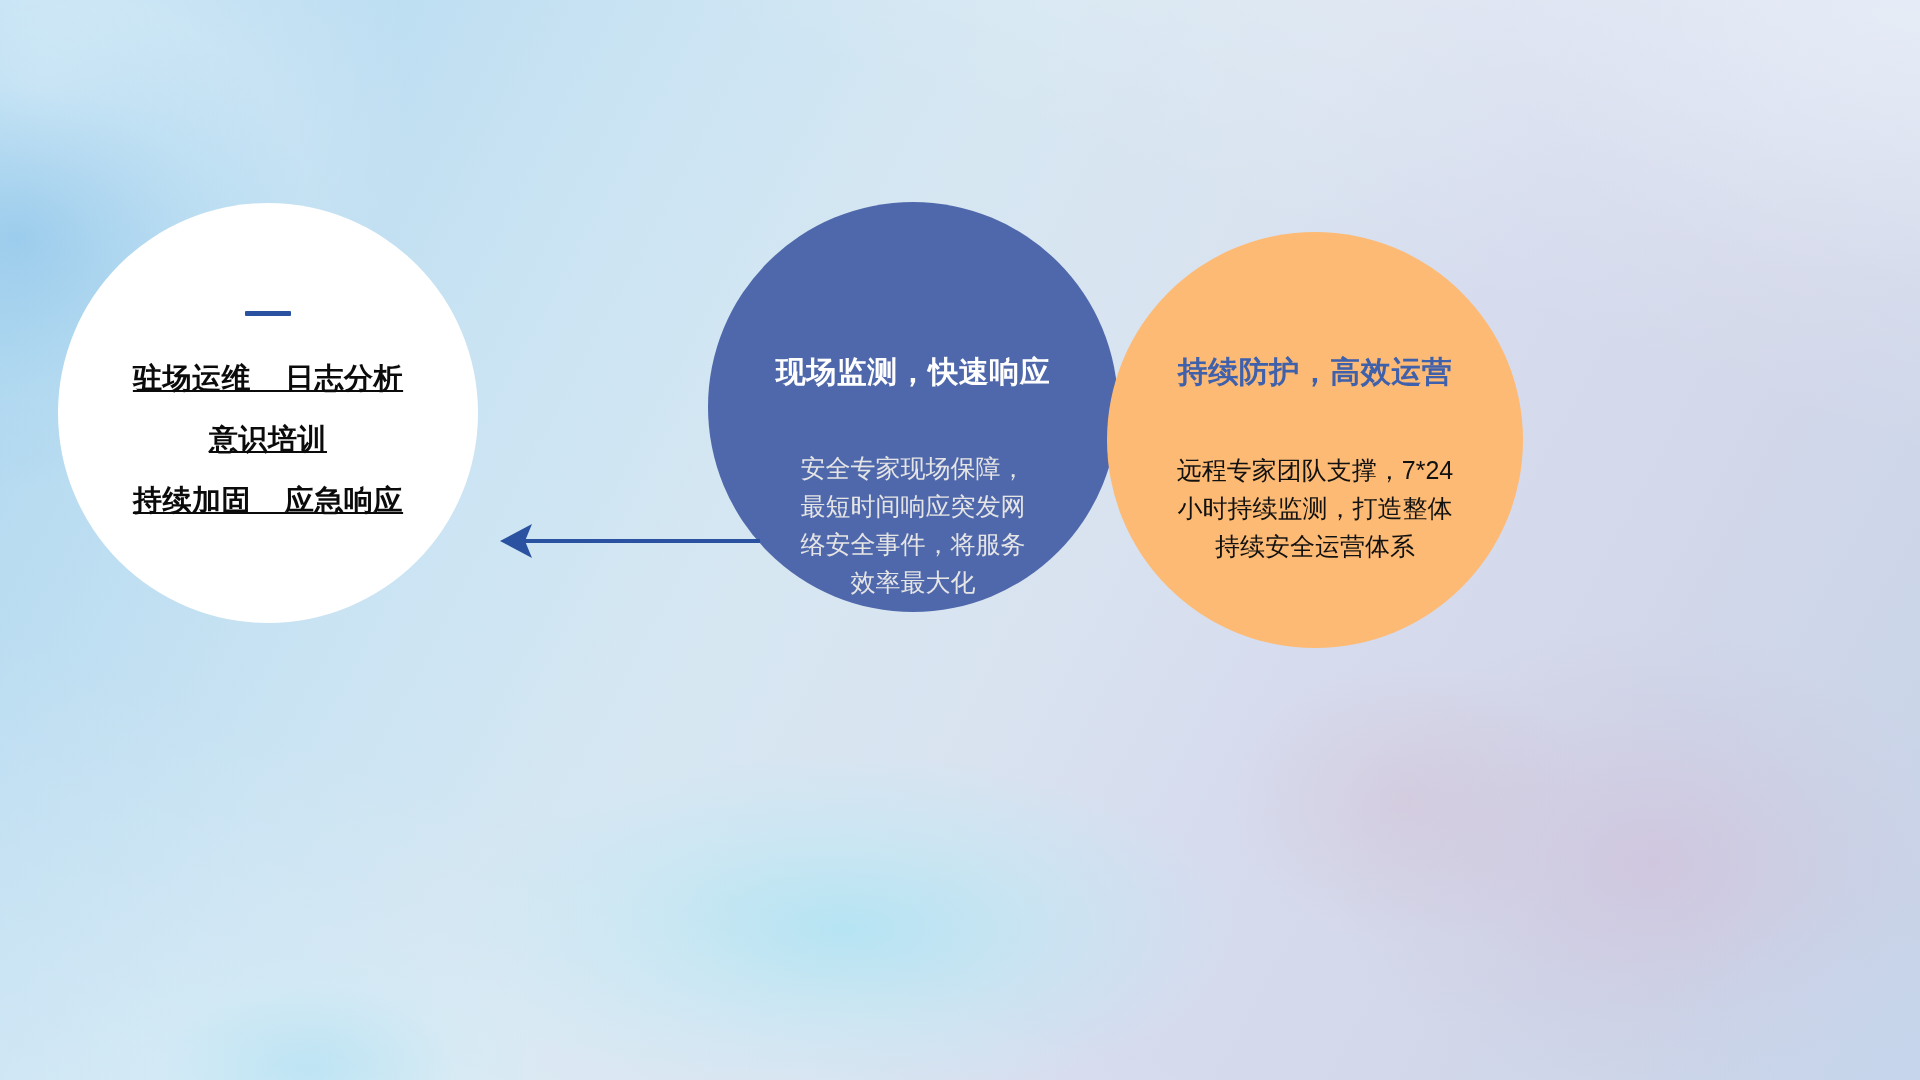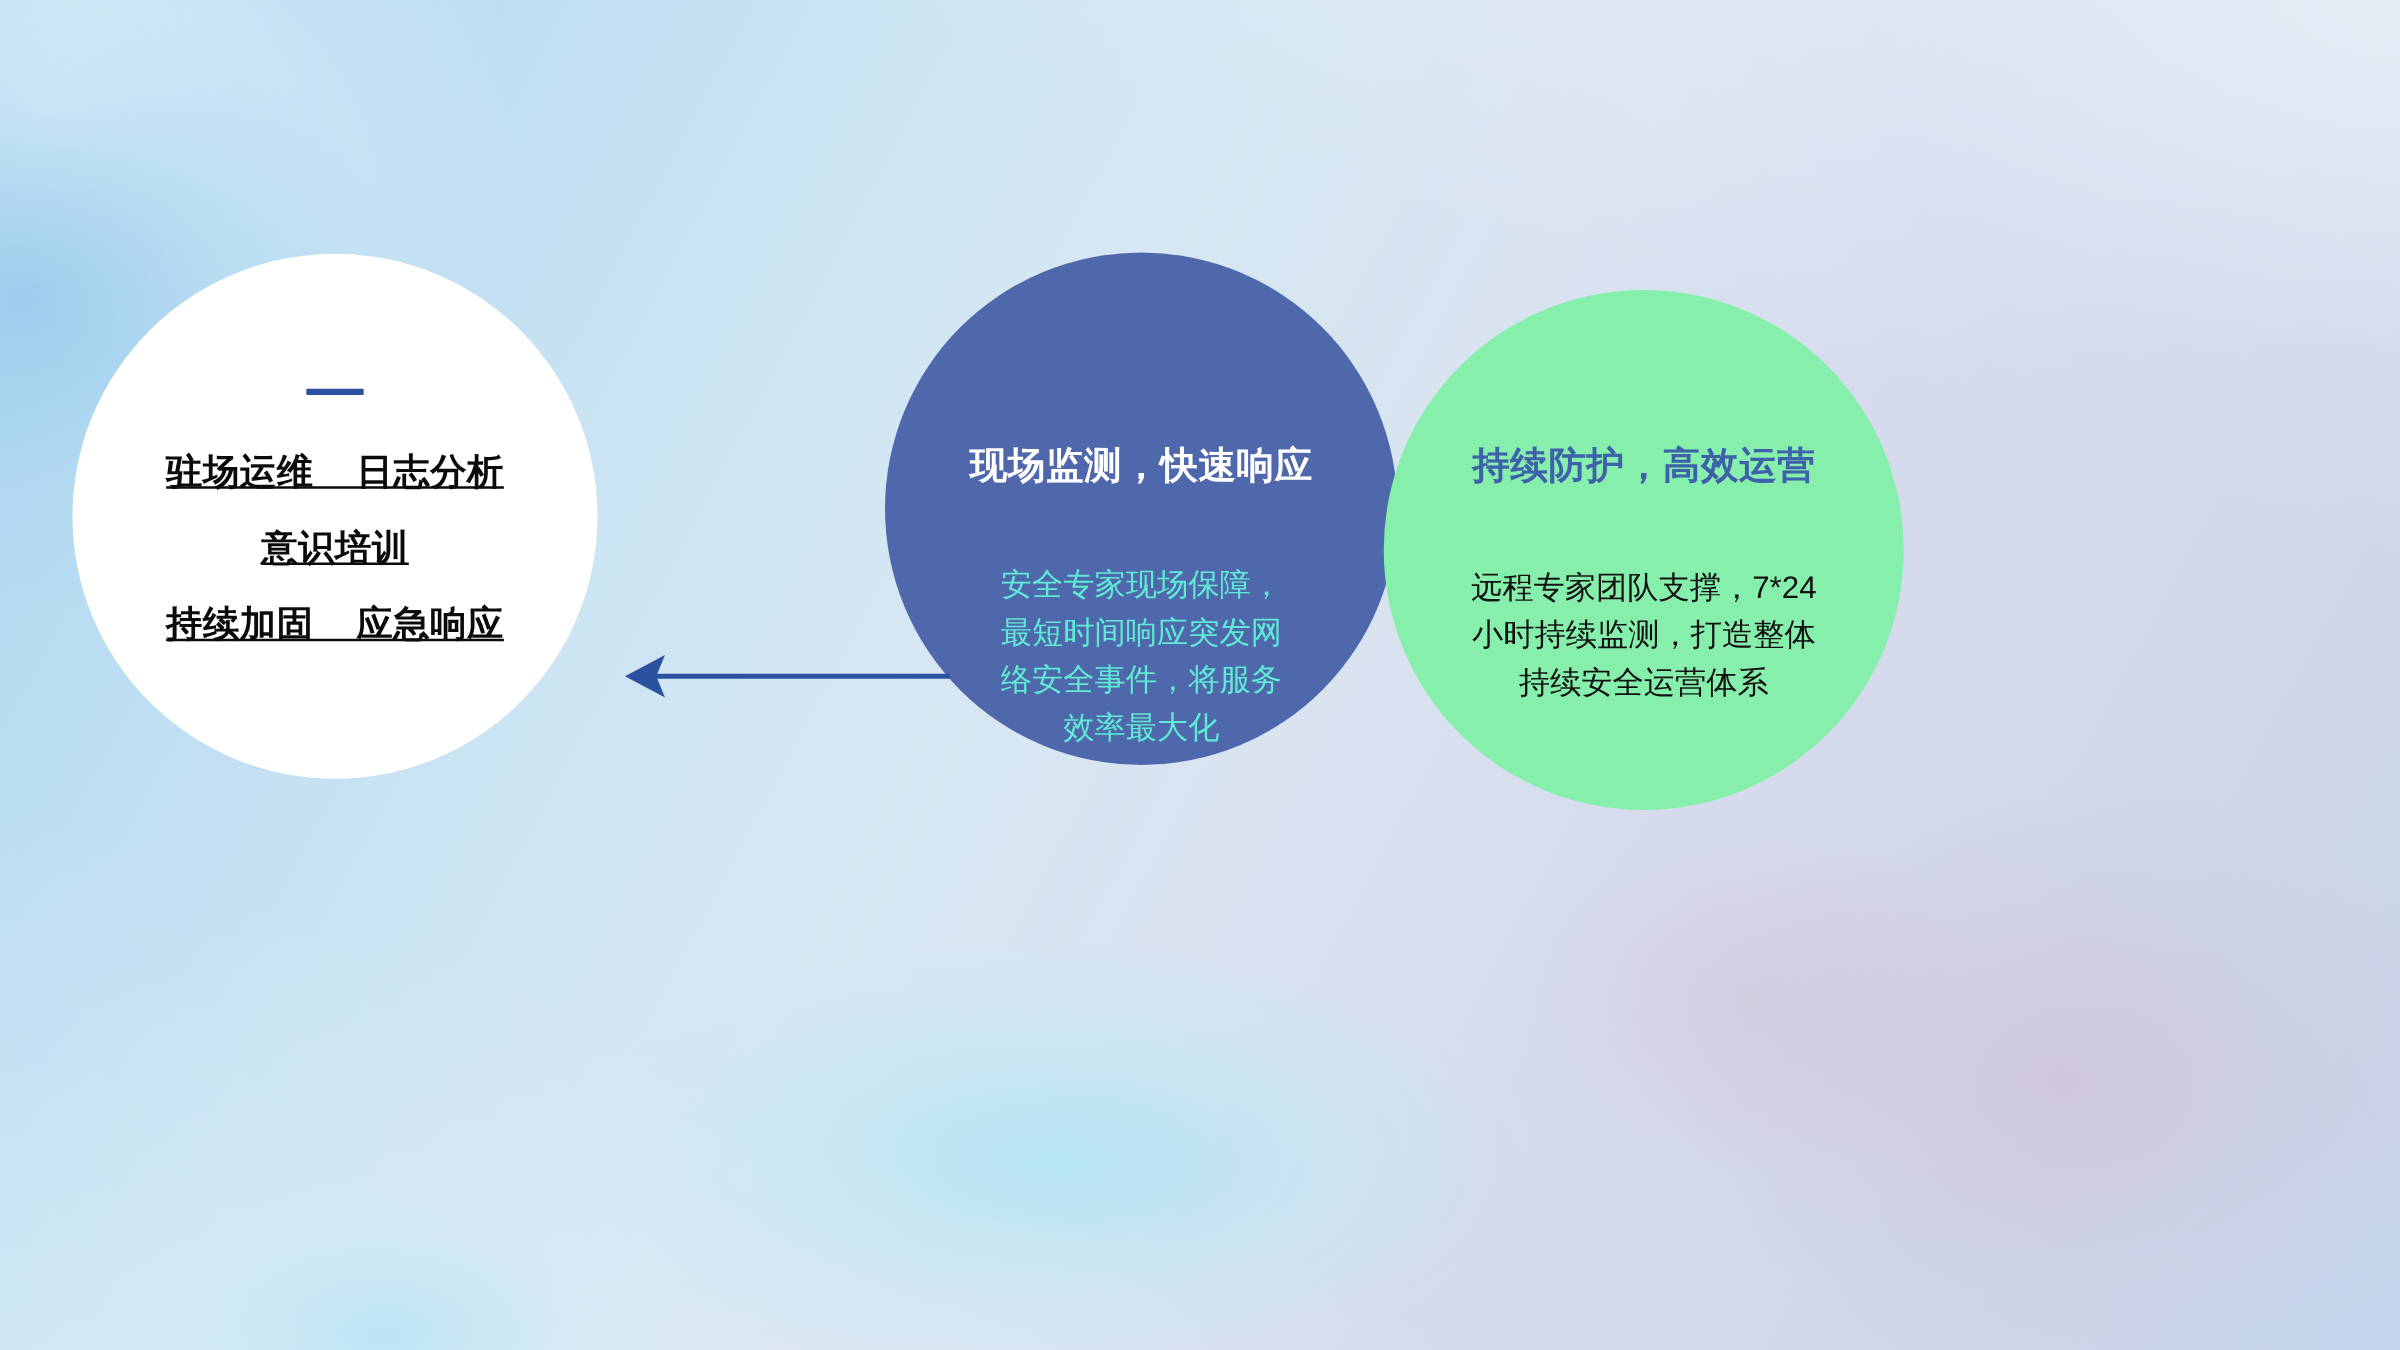--- a/index.html
+++ b/index.html
@@ -113,21 +113,21 @@
     height: 410px;
     background: #4f68ab;
     z-index: 5;
   }
 
   #circle-right {
     left: 1107px;
     top: 232px;
     width: 416px;
     height: 416px;
-    background: #86efac;
+    background: #fdba74;
     z-index: 6;
   }
 
   
   .left-inner {
     position: absolute;
     left: 0;
     right: 0;
     top: 108px;
     text-align: center;
@@ -165,21 +165,21 @@
     font-size: 30px;
     font-weight: 700;
     color: #ffffff;
     letter-spacing: 0.5px;
     white-space: nowrap;
     margin-bottom: 56px;
   }
   .mid-body {
     font-size: 25px;
     font-weight: 400;
-    color: #5eead4;
+    color: #e5e5e5;
     line-height: 1.52;
     text-align: center;
     white-space: pre-line;
   }
 
   
   .right-inner {
     position: absolute;
     left: 0;
     right: 0;

